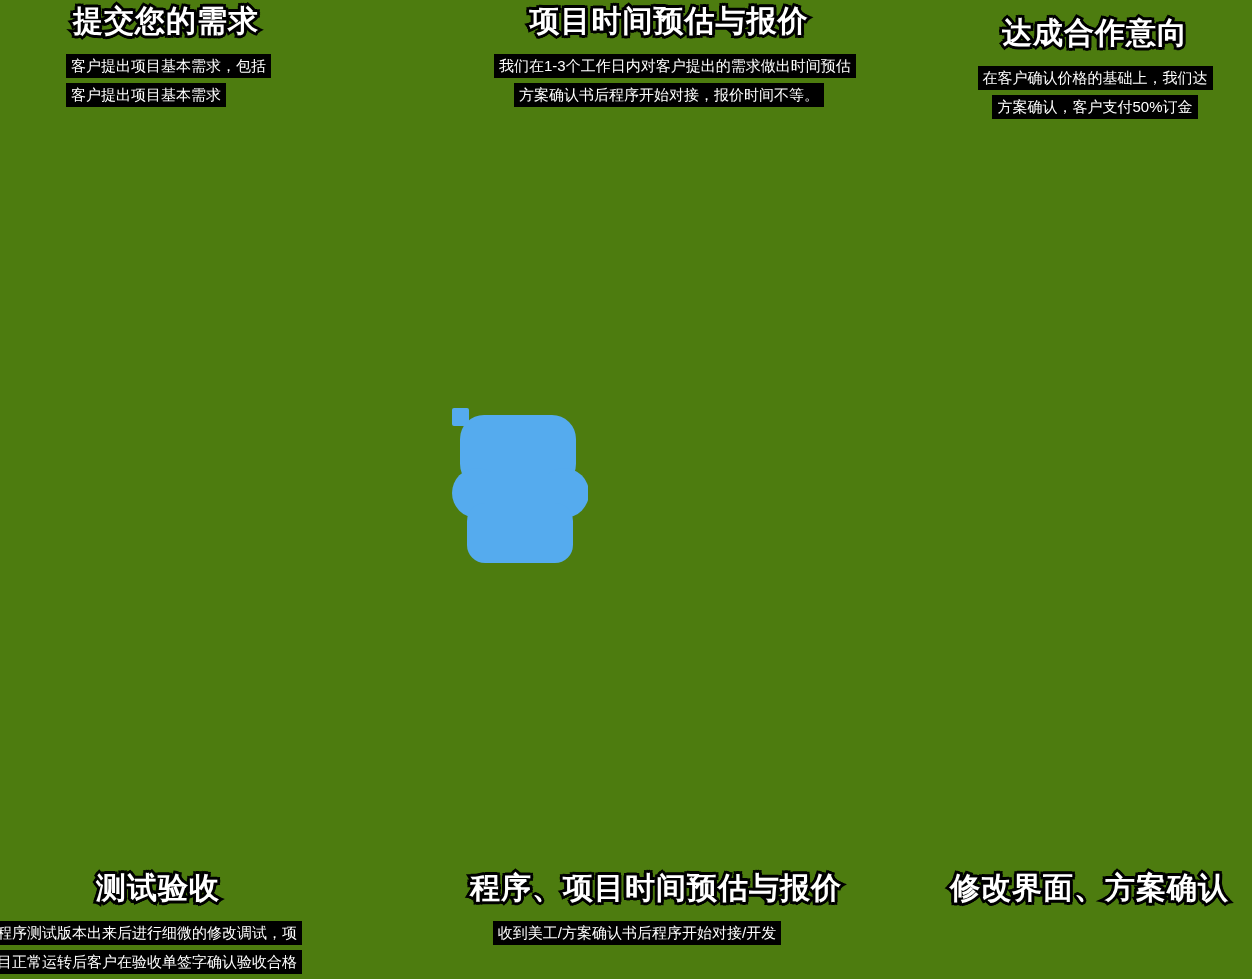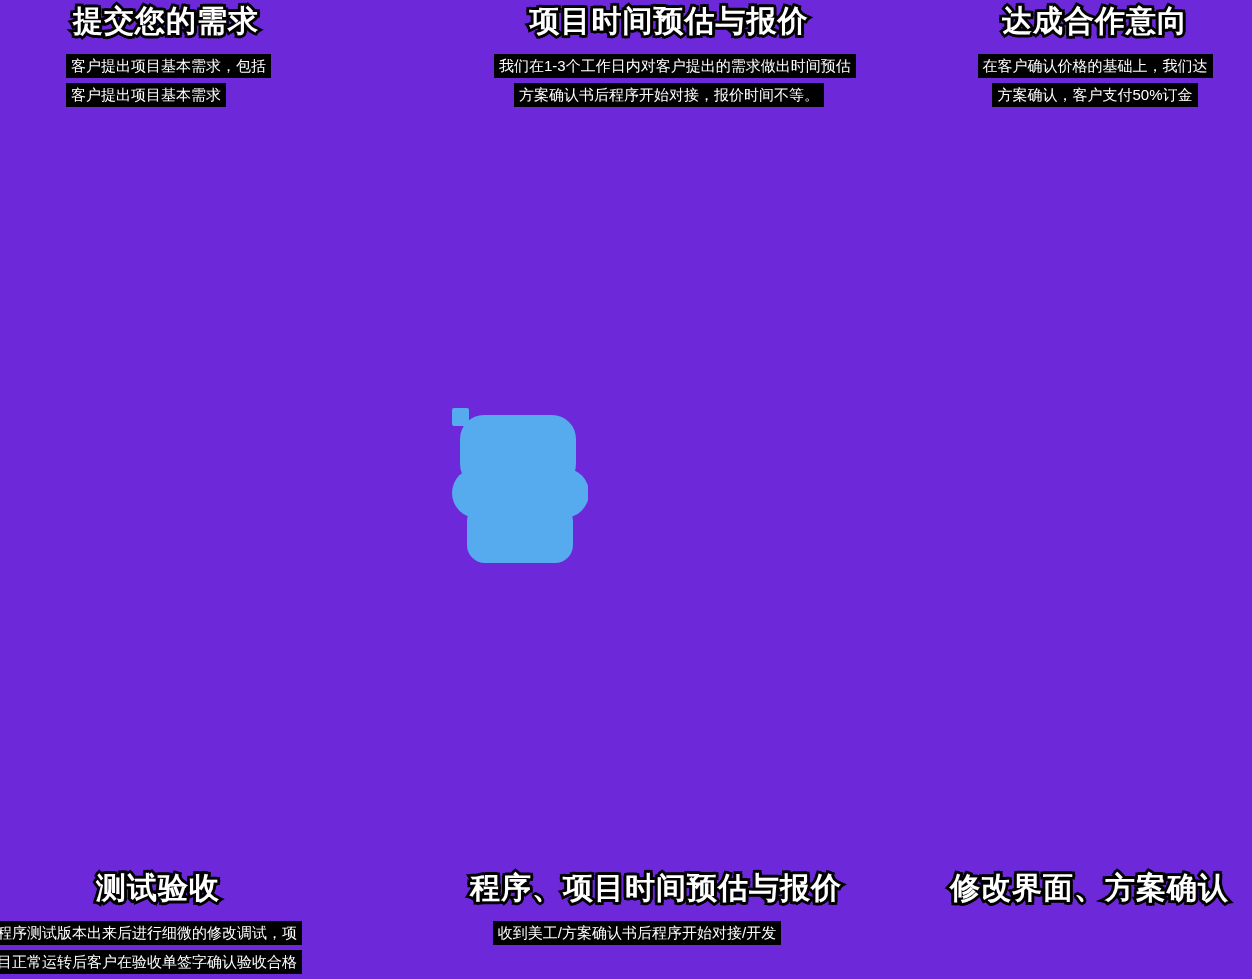--- a/index.html
+++ b/index.html
@@ -1,20 +1,20 @@
 <!DOCTYPE html>
 <html><head>
 <meta charset="utf-8">
 <style>
   * { margin:0; padding:0; box-sizing:border-box; }
   html,body { background:#ffffff; }
   body { font-family:"Liberation Sans", sans-serif; }
   #canvas {
     position:relative; width:1252px; height:979px;
-    background:#6d28d9; overflow:hidden;
+    background:#4d7c0f; overflow:hidden;
   }
   .step { position:absolute; }
   .step-title {
     font-size:30px; font-weight:bold; letter-spacing:1px;
     white-space:nowrap; text-align:center;
     color:#ffffff;
     -webkit-text-stroke:5px #000;
     paint-order:stroke fill;
     text-shadow: 3px 0 #000, -3px 0 #000, 0 3px #000, 0 -3px #000,
                  2px 2px #000, -2px 2px #000, 2px -2px #000, -2px -2px #000;
@@ -27,21 +27,21 @@
     font-size:15px; line-height:18px;
     padding:3px 5px; margin:0 auto 5px auto;
     white-space:nowrap;
     text-align:center;
   }
   .step-desc.left-align .line { margin-left:0; margin-right:0; }
 
   
   #s1 { left:66px;  top:2px;  width:200px; }
   #s2 { left:462px; top:2px;  width:350px;margin-left:32px; }
-  #s3 { left:975px; top:2px;  width:240px; }
+  #s3 { left:975px; top:14px;  width:240px; }
   
   #s4 { left:88px;  top:869px; width:140px; }
   #s5 { left:470px; top:869px; width:334px; }
   #s6 { left:950px; top:869px; width:270px; }
   #s4 .step-desc { left:-96px; width:310px; }
 
   #center-icon {
     position:absolute; left:452px; top:408px;
     width:136px; height:157px;
   }

